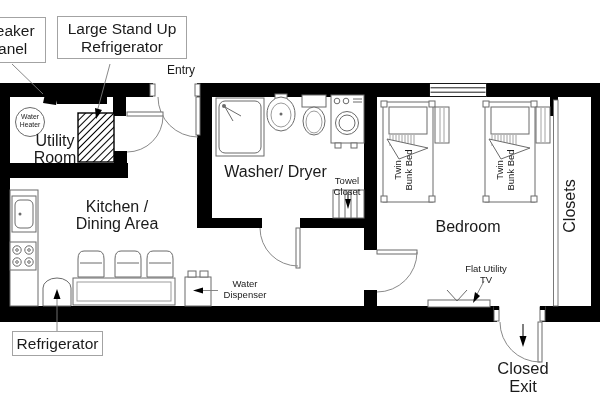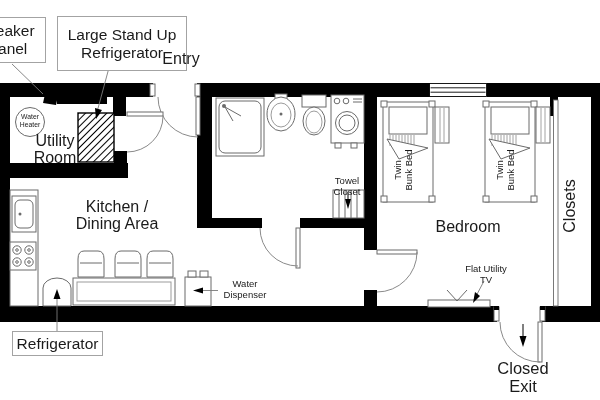--- a/index.html
+++ b/index.html
@@ -218,45 +218,46 @@
       <polygon points="193,290.5 203,287.5 203,293.5"></polygon>
       <polygon points="473,303 480,296 475,292"></polygon>
     </g>
   </svg>
 
   <div class="lbl box big" style="left:-31px; top:17px; width:77px; height:46px;">
     <span class="ln">Breaker</span>
     <span class="ln">Panel</span>
   </div>
 
-  <div class="lbl box big" style="left:57px; top:16px; width:130px; height:55px;">
+  <div class="lbl box big" style="left:57px; top:16px; width:130px; height:43px;">
     <span class="ln">Large Stand Up</span>
     <span class="ln">Refrigerator</span>
   </div>
 
-  <div class="lbl big" style="left:151px; top:50px; width:60px; font-size:16px;">
+  <div class="lbl big" style="left:151px; top:61px; width:60px; font-size:12px;">
     <span class="ln">Entry</span>
   </div>
 
   <div class="lbl tiny" style="left:13px; top:113px; width:34px;">
     <span class="ln">Water</span>
     <span class="ln">Heater</span>
   </div>
 
   <div class="lbl room" style="left:56px; top:198px; width:122px;">
     <span class="ln">Kitchen /</span>
     <span class="ln">Dining Area</span>
   </div>
 
   <div class="lbl room" style="left:14px; top:132px; width:82px;">
     <span class="ln">Utility</span>
     <span class="ln">Room</span>
   </div>
 
   <div class="lbl room" style="left:203px; top:163px; width:145px;">
+    <span class="ln">Washer/ Dryer</span>
   </div>
 
   <div class="lbl small" style="left:320px; top:164px; width:54px;margin-top:12px;">
     <span class="ln">Towel</span>
     <span class="ln">Closet</span>
   </div>
 
   <div class="lbl room" style="left:427px; top:218px; width:82px;">
     <span class="ln">Bedroom</span>
   </div>

